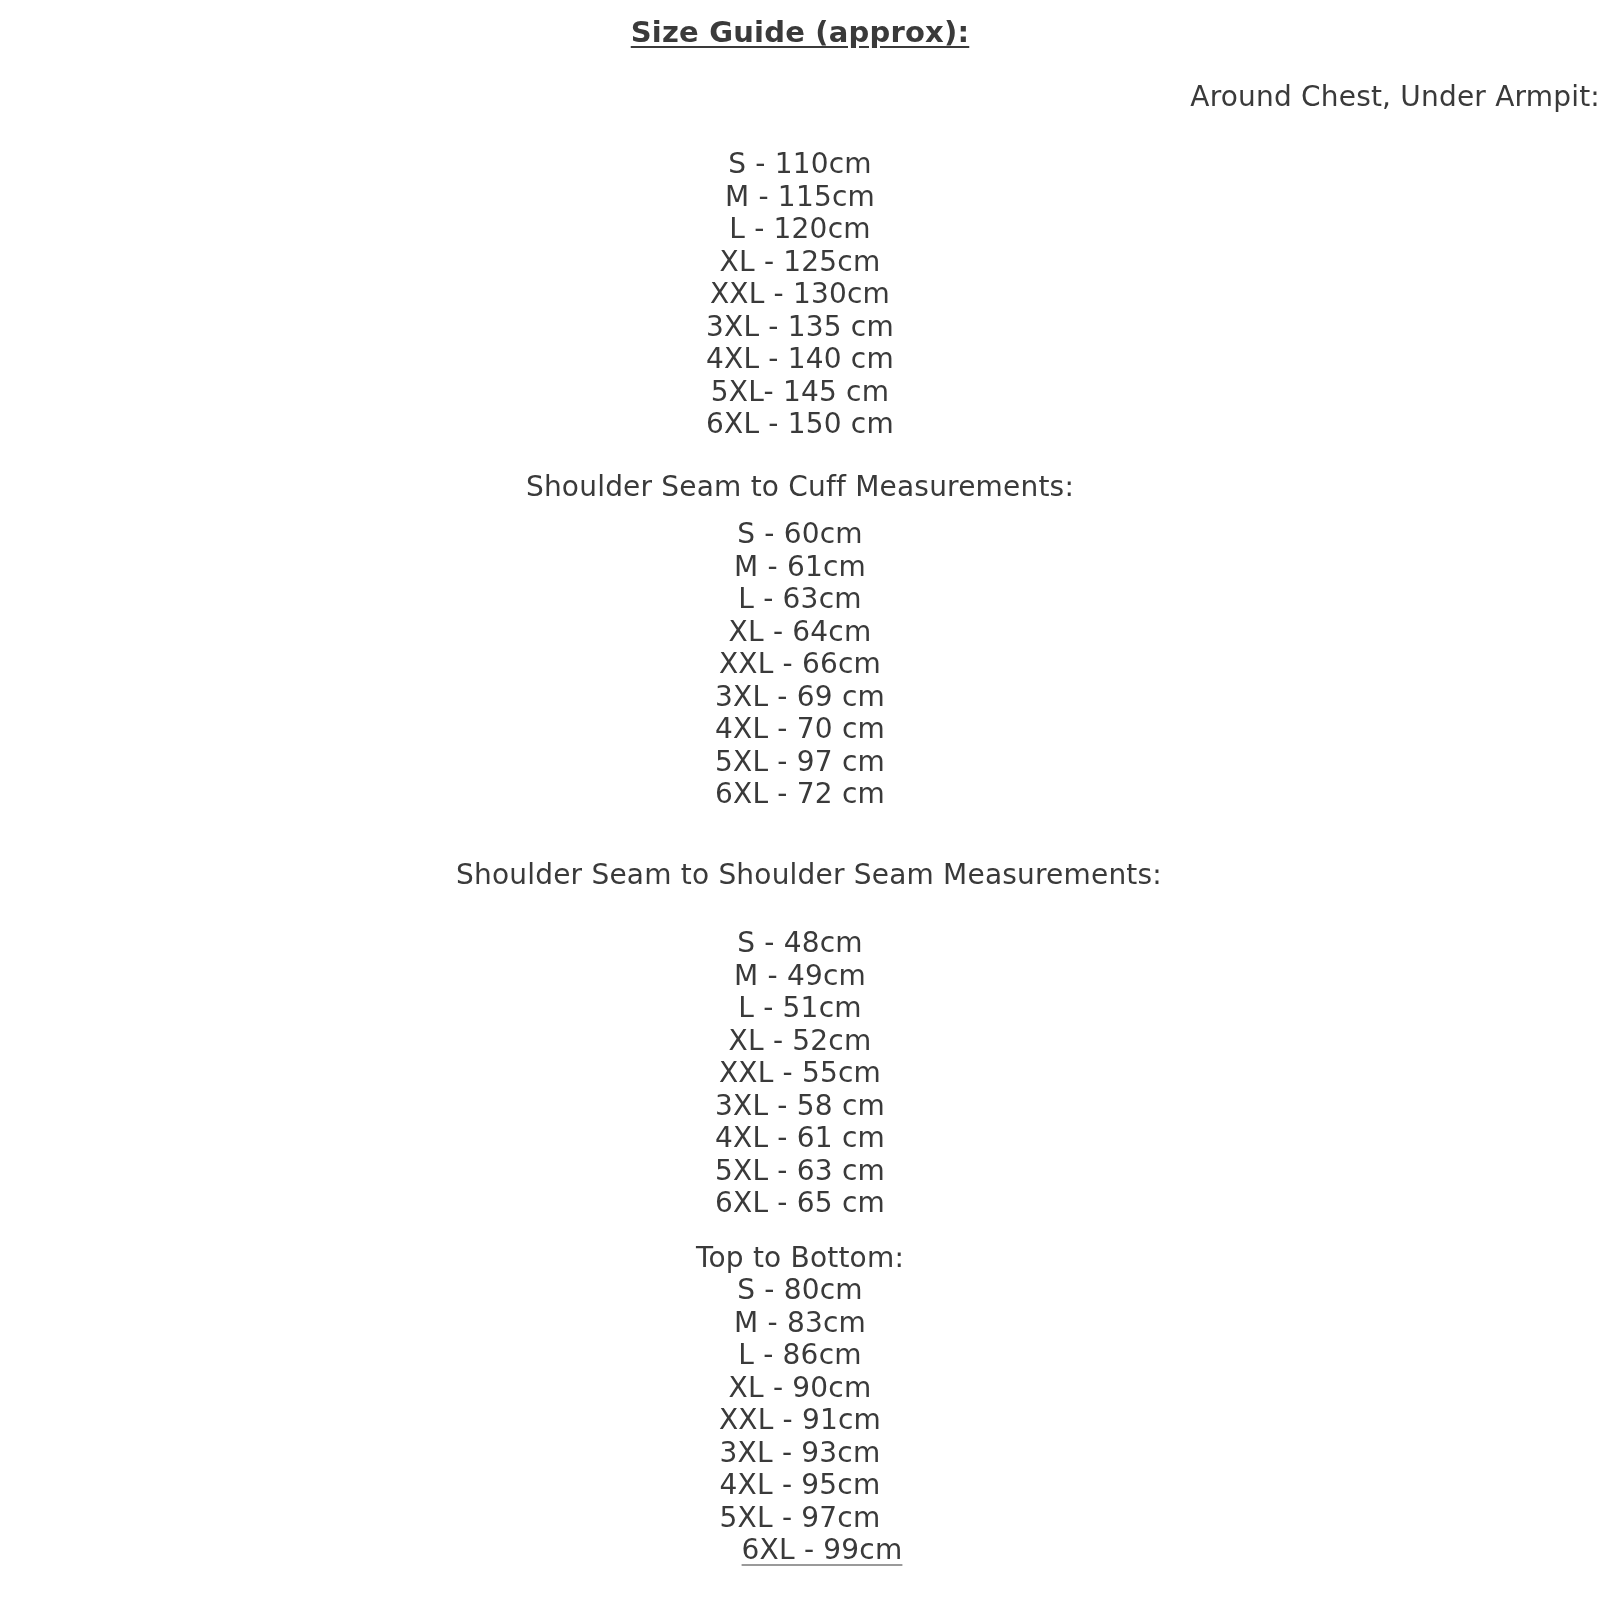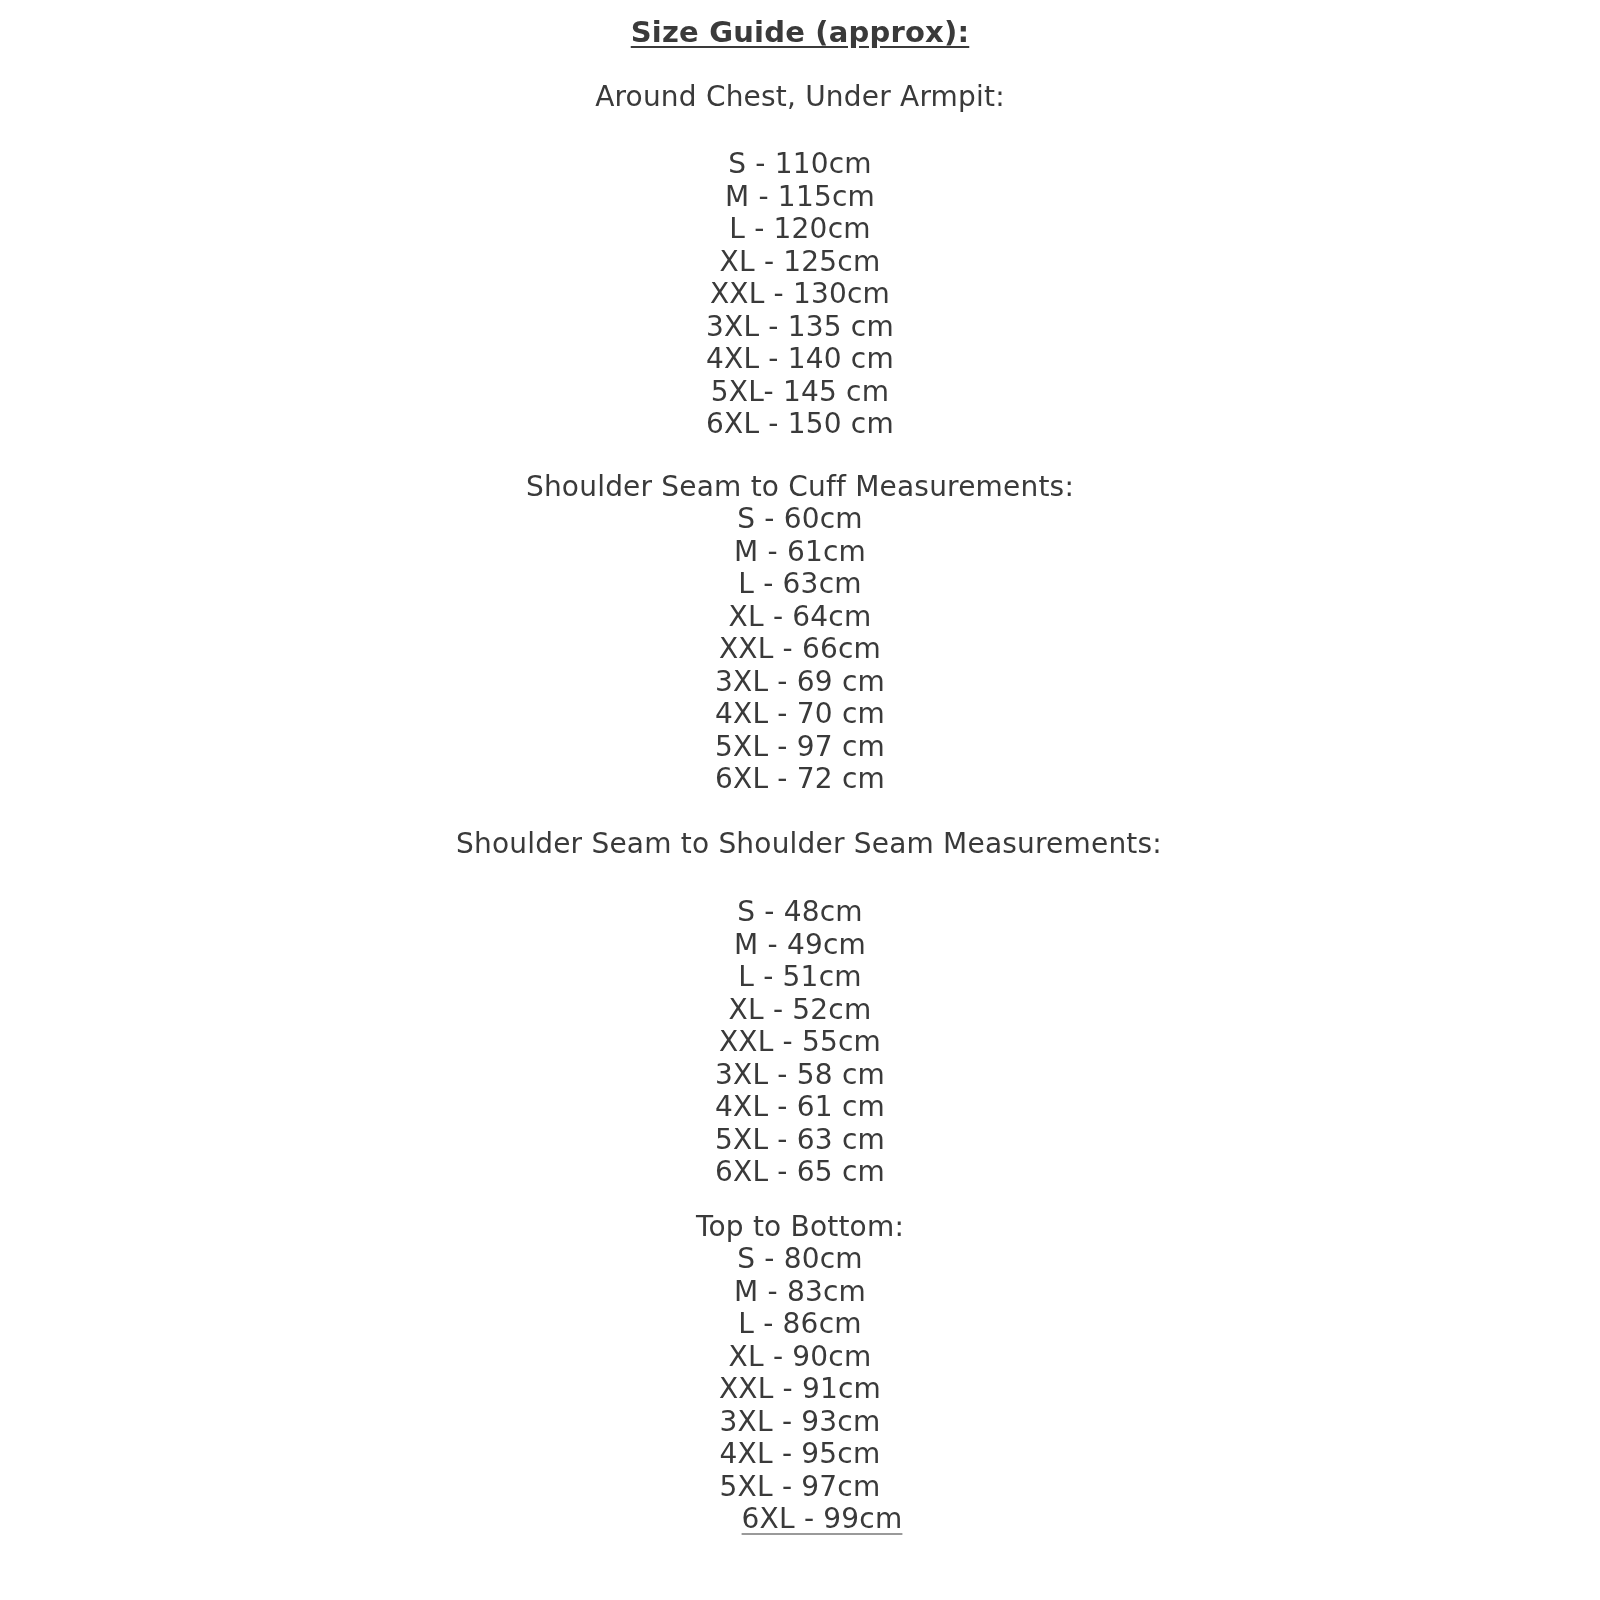--- a/index.html
+++ b/index.html
@@ -35,24 +35,24 @@
   }
   .size-list {
     margin: 0;
     padding: 0;
     list-style: none;
   }
   .size-row {
     margin: 0;
   }
   
-  .heading-chest    { margin-bottom: 35px; }
+  .heading-chest    { margin-bottom: 35px; text-align: right; }
   .list-chest       { margin-bottom: 30px; }
-  .heading-cuff     { margin-bottom: 0; }
-  .list-cuff        { margin-bottom: 32px; }
+  .heading-cuff     { margin-bottom: 15px; }
+  .list-cuff        { margin-bottom: 48px; }
   .heading-shoulder { margin-bottom: 36px; padding-left: 18px; }
   .list-shoulder    { margin-bottom: 22px; }
   .heading-length   { margin-bottom: 0; }
   .list-length      { margin-bottom: 16px; }
   .underlined {
     text-decoration: underline;
     text-decoration-color: #9a9a9a;
     text-underline-offset: 5px;
     padding-left: 44px;
   }

